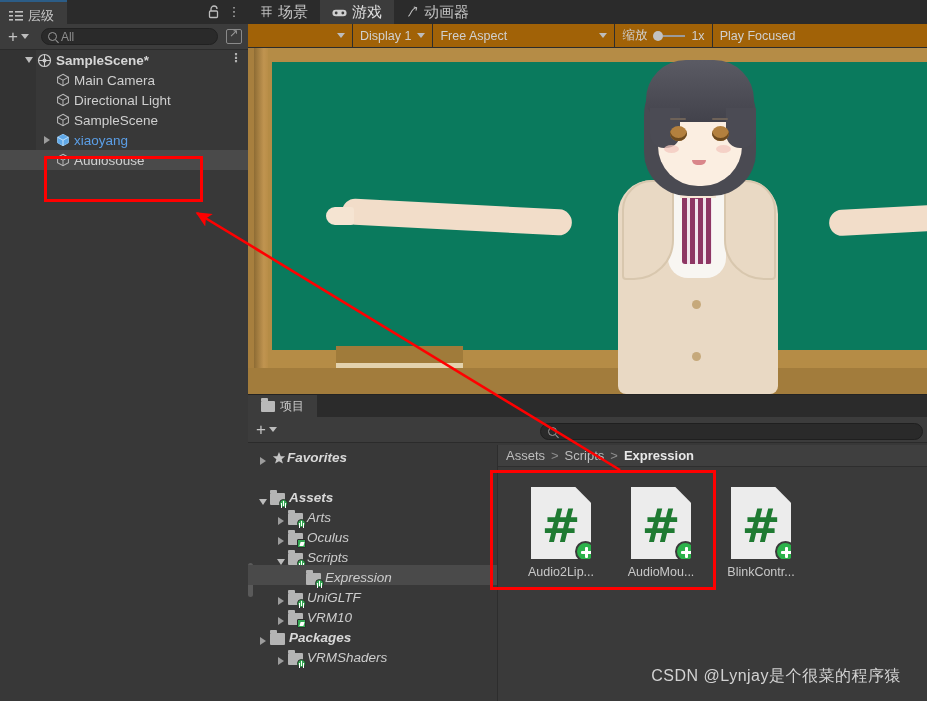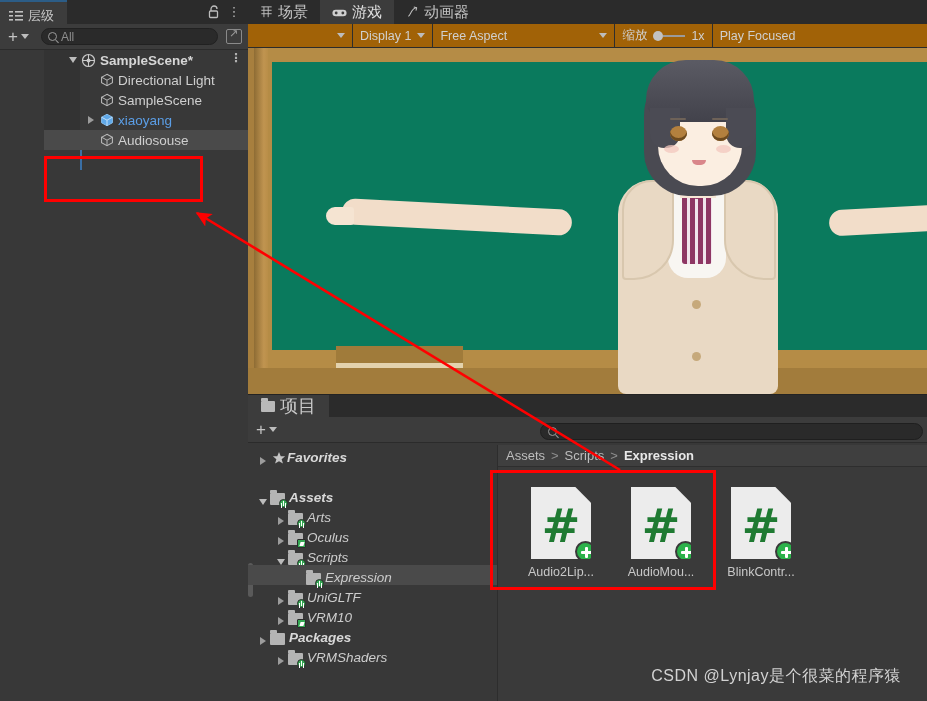--- a/index.html
+++ b/index.html
@@ -69,21 +69,21 @@
   .search-txt { font-size: 12px; color: #8d8d8d; }
   .srch-ext {
     width: 16px; height: 15px; margin-left: 4px; border: 1px solid #8a8a8a;
     border-radius: 2px; position: relative; flex: none;
   }
   .srch-ext::after {
     content: "↗"; position: absolute; left: 2px; top: -3px;
     font-size: 11px; color: #9a9a9a;
   }
 
-  .hi-tree { position: relative; margin-left: 44px; }
+  .hi-tree { position: relative; }
   .hrow {
     position: relative; height: 20px; display: flex; align-items: center;
     font-size: 13.5px; color: #cfcfcf; padding-left: 4px; white-space: nowrap;
   }
   .hrow.scene { font-weight: bold; color: #d6d6d6; }
   .hrow.selected { background: #4a4a4a; }
   .hrow.prefab { color: #5b9ee6; }
   .twisty {
     width: 14px; flex: none; display: flex; align-items: center;
     justify-content: center;
@@ -252,21 +252,21 @@
   .c-blush-r { left: 182px; }
 
   
   #project {
     position: absolute; left: 248px; top: 394px; right: 0; bottom: 0;
     background: #383838; border-top: 1px solid #232323;
   }
   .ptabs { height: 22px; background: #2b2b2b; display: flex; }
   .ptab {
     display: flex; align-items: center; gap: 5px; height: 22px;
-    padding: 0 13px; font-size: 18px; color: #c9c9c9;
+    padding: 0 13px; font-size: 12px; color: #c9c9c9;
   }
   .ptab.active { background: #3c3c3c; }
   .folder-ico {
     width: 14px; height: 11px; background: #b9b9b9; border-radius: 1px;
     position: relative; flex: none;
   }
   .folder-ico::before {
     content: ""; position: absolute; left: 0; top: -3px; width: 7px;
     height: 3px; background: #b9b9b9; border-radius: 1px 1px 0 0;
   }
@@ -424,20 +424,31 @@
             </span>
             <span class="ico">
               <svg class="scene-ico" viewBox="0 0 16 16">
                 <circle cx="8" cy="8" r="6.4" fill="none" stroke="#c9c9c9" stroke-width="1.3"></circle>
                 <path d="M8 1.6v12.8M1.6 8h12.8" stroke="#c9c9c9" stroke-width="1.1"></path>
                 <circle cx="8" cy="8" r="2.1" fill="#c9c9c9"></circle>
               </svg>
             </span>
             <span class="lbl">SampleScene*</span>
             <span class="kebab">⋮</span>
+          </div>
+          <div class="hrow">
+            <span style="display:inline-block;width:36px;flex:none"></span>
+            <span class="twisty"></span>
+            <span class="ico">
+              <svg class="go-ico" viewBox="0 0 16 16">
+                <path d="M8 1.4 14.2 4.8v6.4L8 14.6 1.8 11.2V4.8z" fill="none" stroke="#b9b9b9" stroke-width="1.2"></path>
+                <path d="M1.8 4.8 8 8.2l6.2-3.4M8 8.2v6.4" fill="none" stroke="#b9b9b9" stroke-width="1.1"></path>
+              </svg>
+            </span>
+            <span class="lbl">Main Camera</span>
           </div>
           <div class="hrow">
             <span style="display:inline-block;width:36px;flex:none"></span>
             <span class="twisty"></span>
             <span class="ico">
               <svg class="go-ico" viewBox="0 0 16 16">
                 <path d="M8 1.4 14.2 4.8v6.4L8 14.6 1.8 11.2V4.8z" fill="none" stroke="#b9b9b9" stroke-width="1.2"></path>
                 <path d="M1.8 4.8 8 8.2l6.2-3.4M8 8.2v6.4" fill="none" stroke="#b9b9b9" stroke-width="1.1"></path>
               </svg>
             </span>

